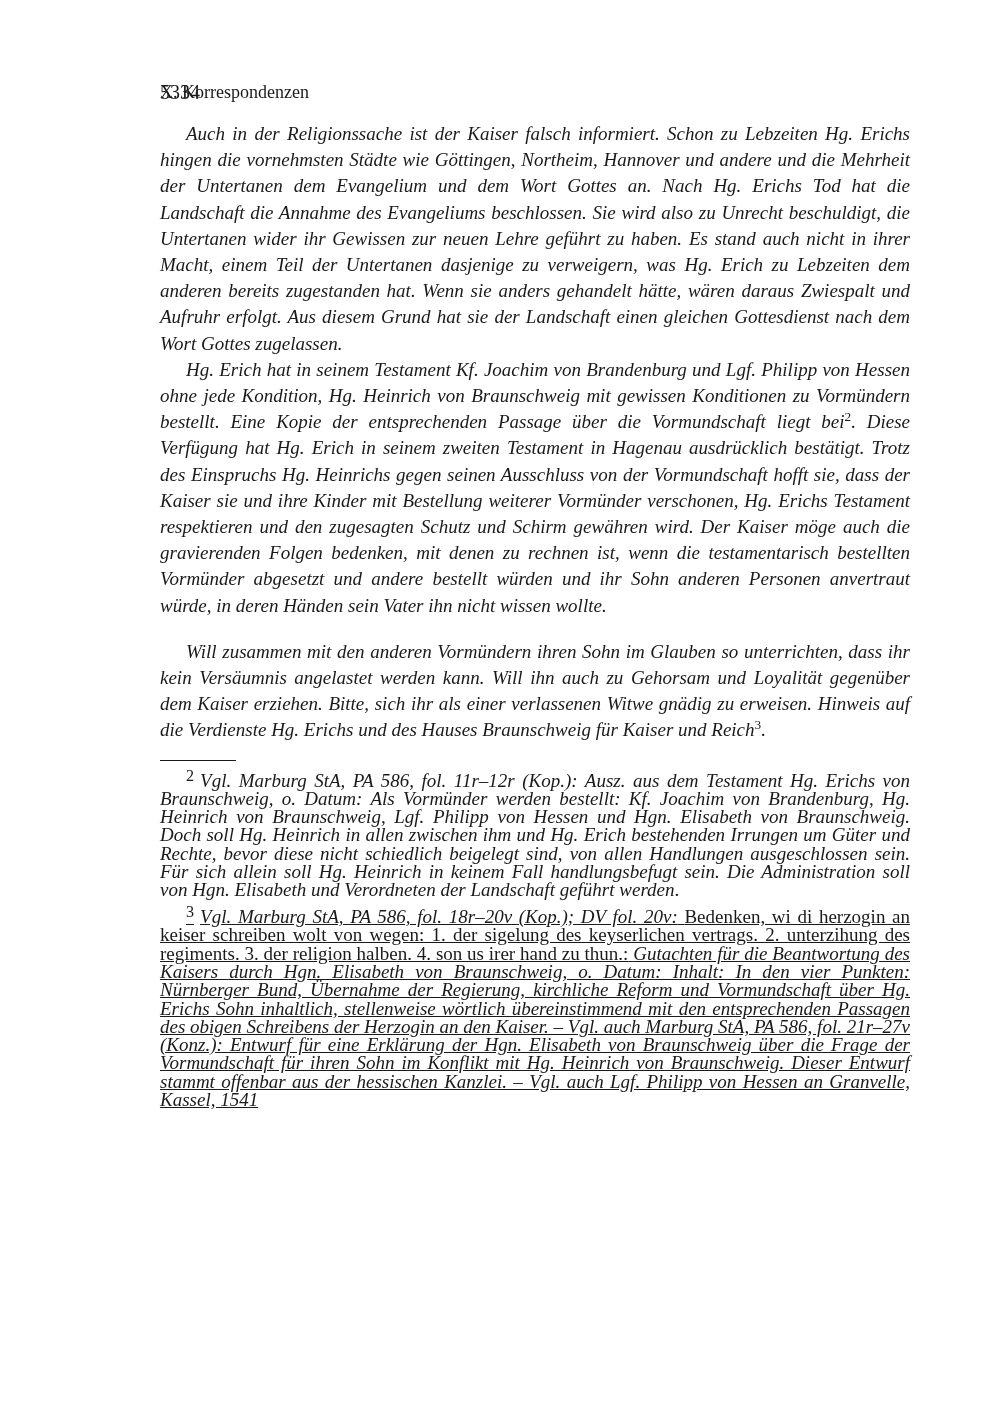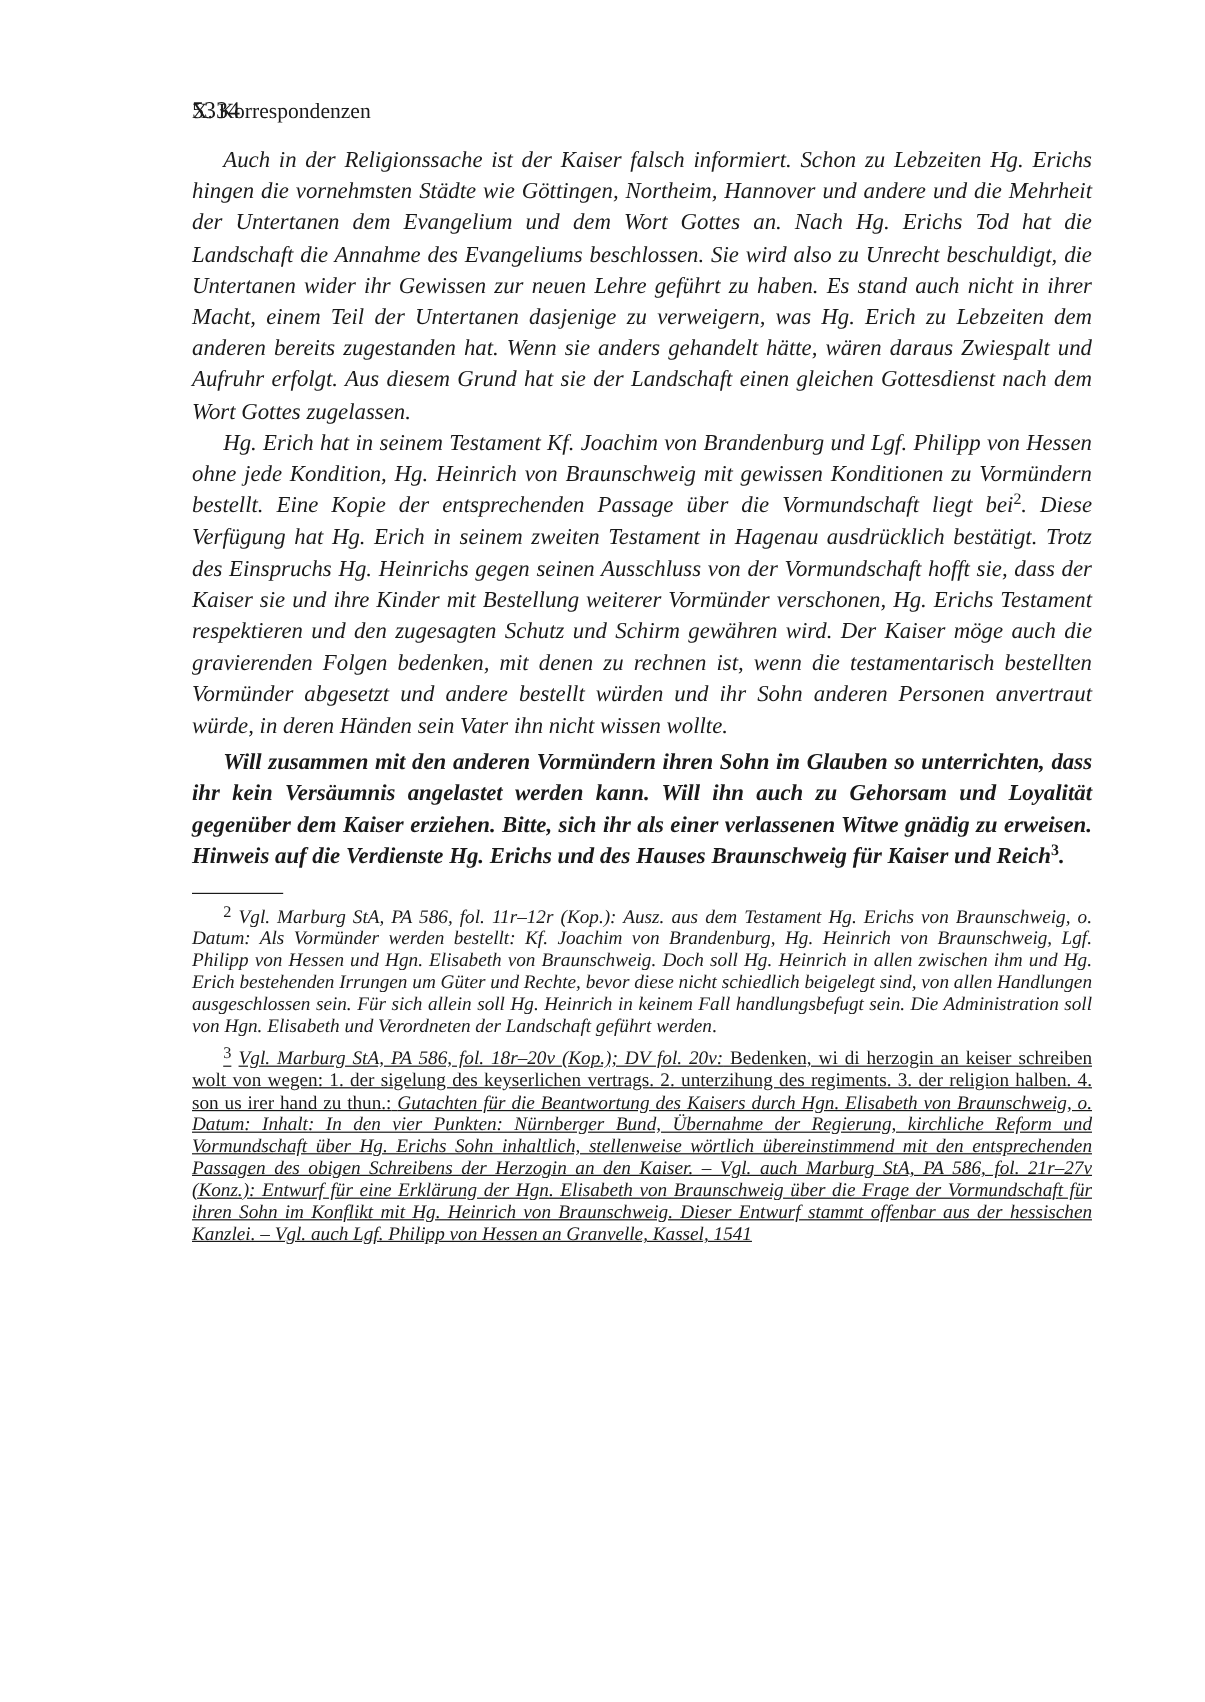--- a/index.html
+++ b/index.html
@@ -4,24 +4,24 @@
   <style>
     html, body { margin: 0; padding: 0; background: #ffffff; }
     body { width: 1004px; height: 1418px; position: relative; overflow: hidden; color: #1a1a1a;
       font-family: "Liberation Serif", "DejaVu Serif", serif; }
     .page { position: absolute; left: 160px; top: 78px; width: 750px; }
     .header { position: relative; height: 28px; font-size: 20px; line-height: 28px; }
     .page-num { position: absolute; left: 0; top: 0; }
     .running-head { position: absolute; left: 0; right: 0; text-align: left; top: 0; font-size: 18px; }
     .body-text { margin-top: 15px; font-style: italic; font-size: 19px; line-height: 26.2px; text-align: justify; }
     .body-text p { margin: 0; text-indent: 26px; }
-    .body-text p.spaced { margin-top: 4px; font-weight: bold; }
+    .body-text p.spaced { margin-top: 20px; }
     sup { font-size: 0.7em; vertical-align: 0.5em; line-height: 0; font-style: normal; }
     .rule { width: 76px; border-top: 1px solid #1a1a1a; margin-top: 16px; }
-    .footnotes { margin-top: 6px; font-size: 16px; line-height: 18.3px; text-align: justify; }
+    .footnotes { margin-top: 6px; font-size: 19px; line-height: 18.3px; text-align: justify; }
     .footnotes p { margin: 0; text-indent: 26px; }
     .footnotes p + p { margin-top: 4px; text-decoration: underline; }
     .it { font-style: italic; }
     .up { font-style: normal; }
     .fn-mark { font-style: normal; font-size: 0.85em; vertical-align: 0.35em; margin-right: 6px; }
   </style>
 </head>
 <body>
 
 <div class="page">

